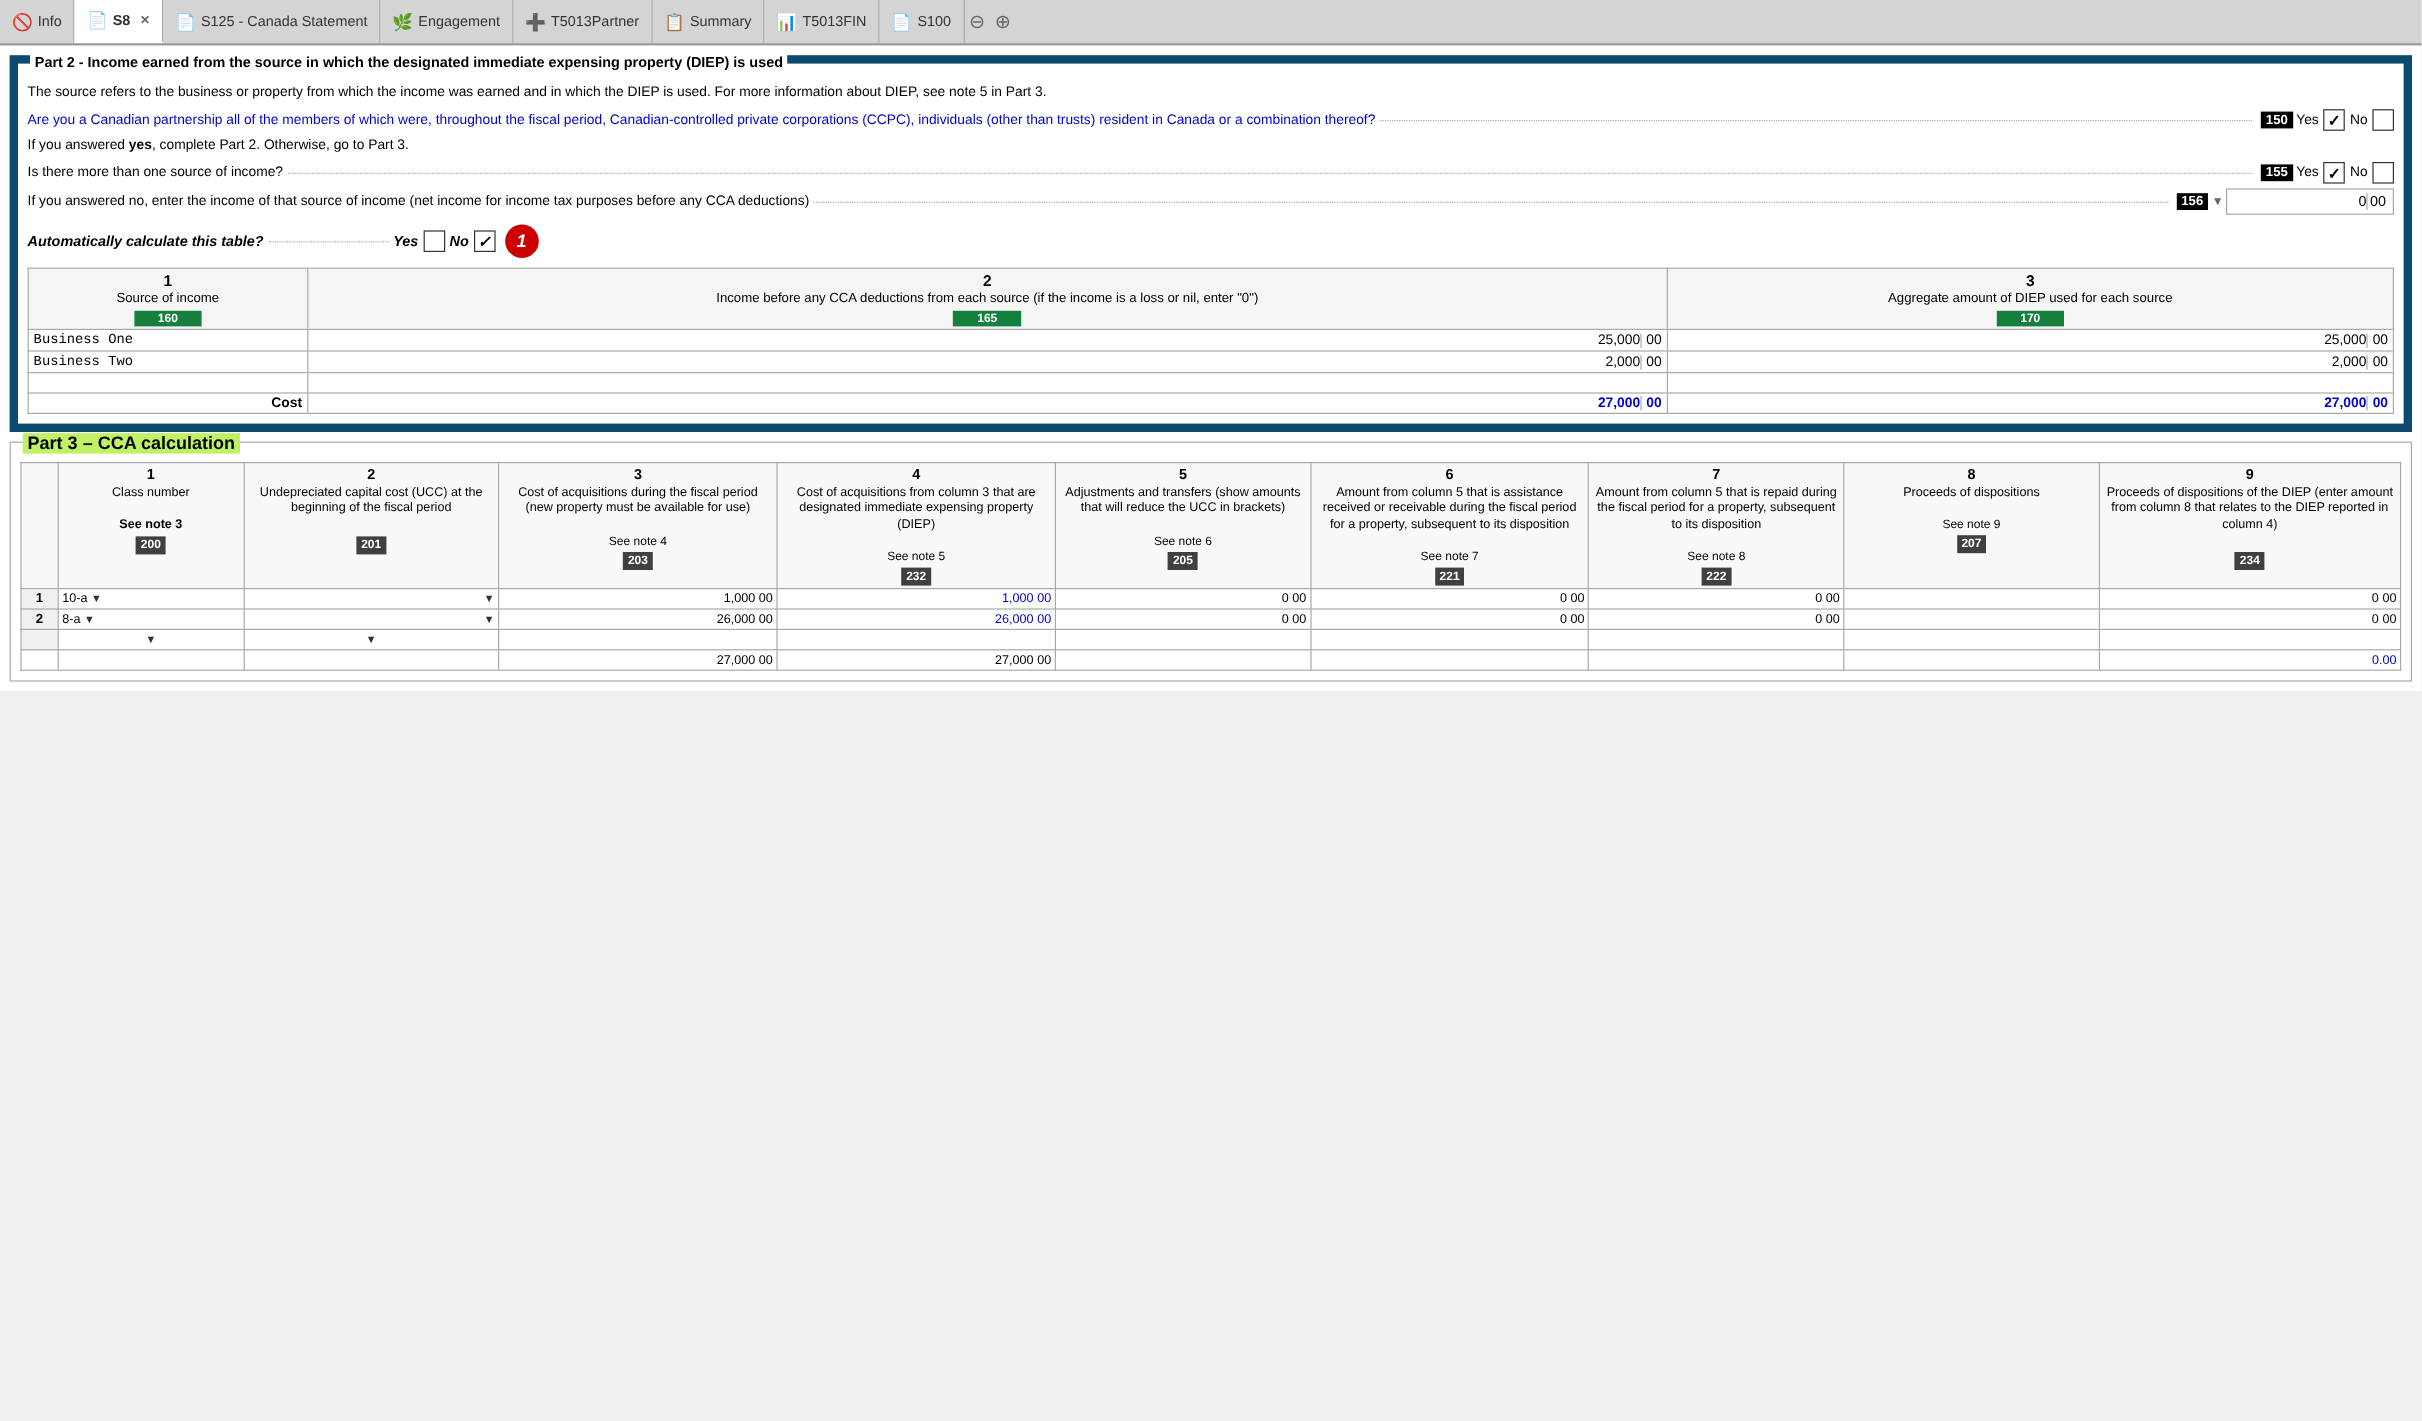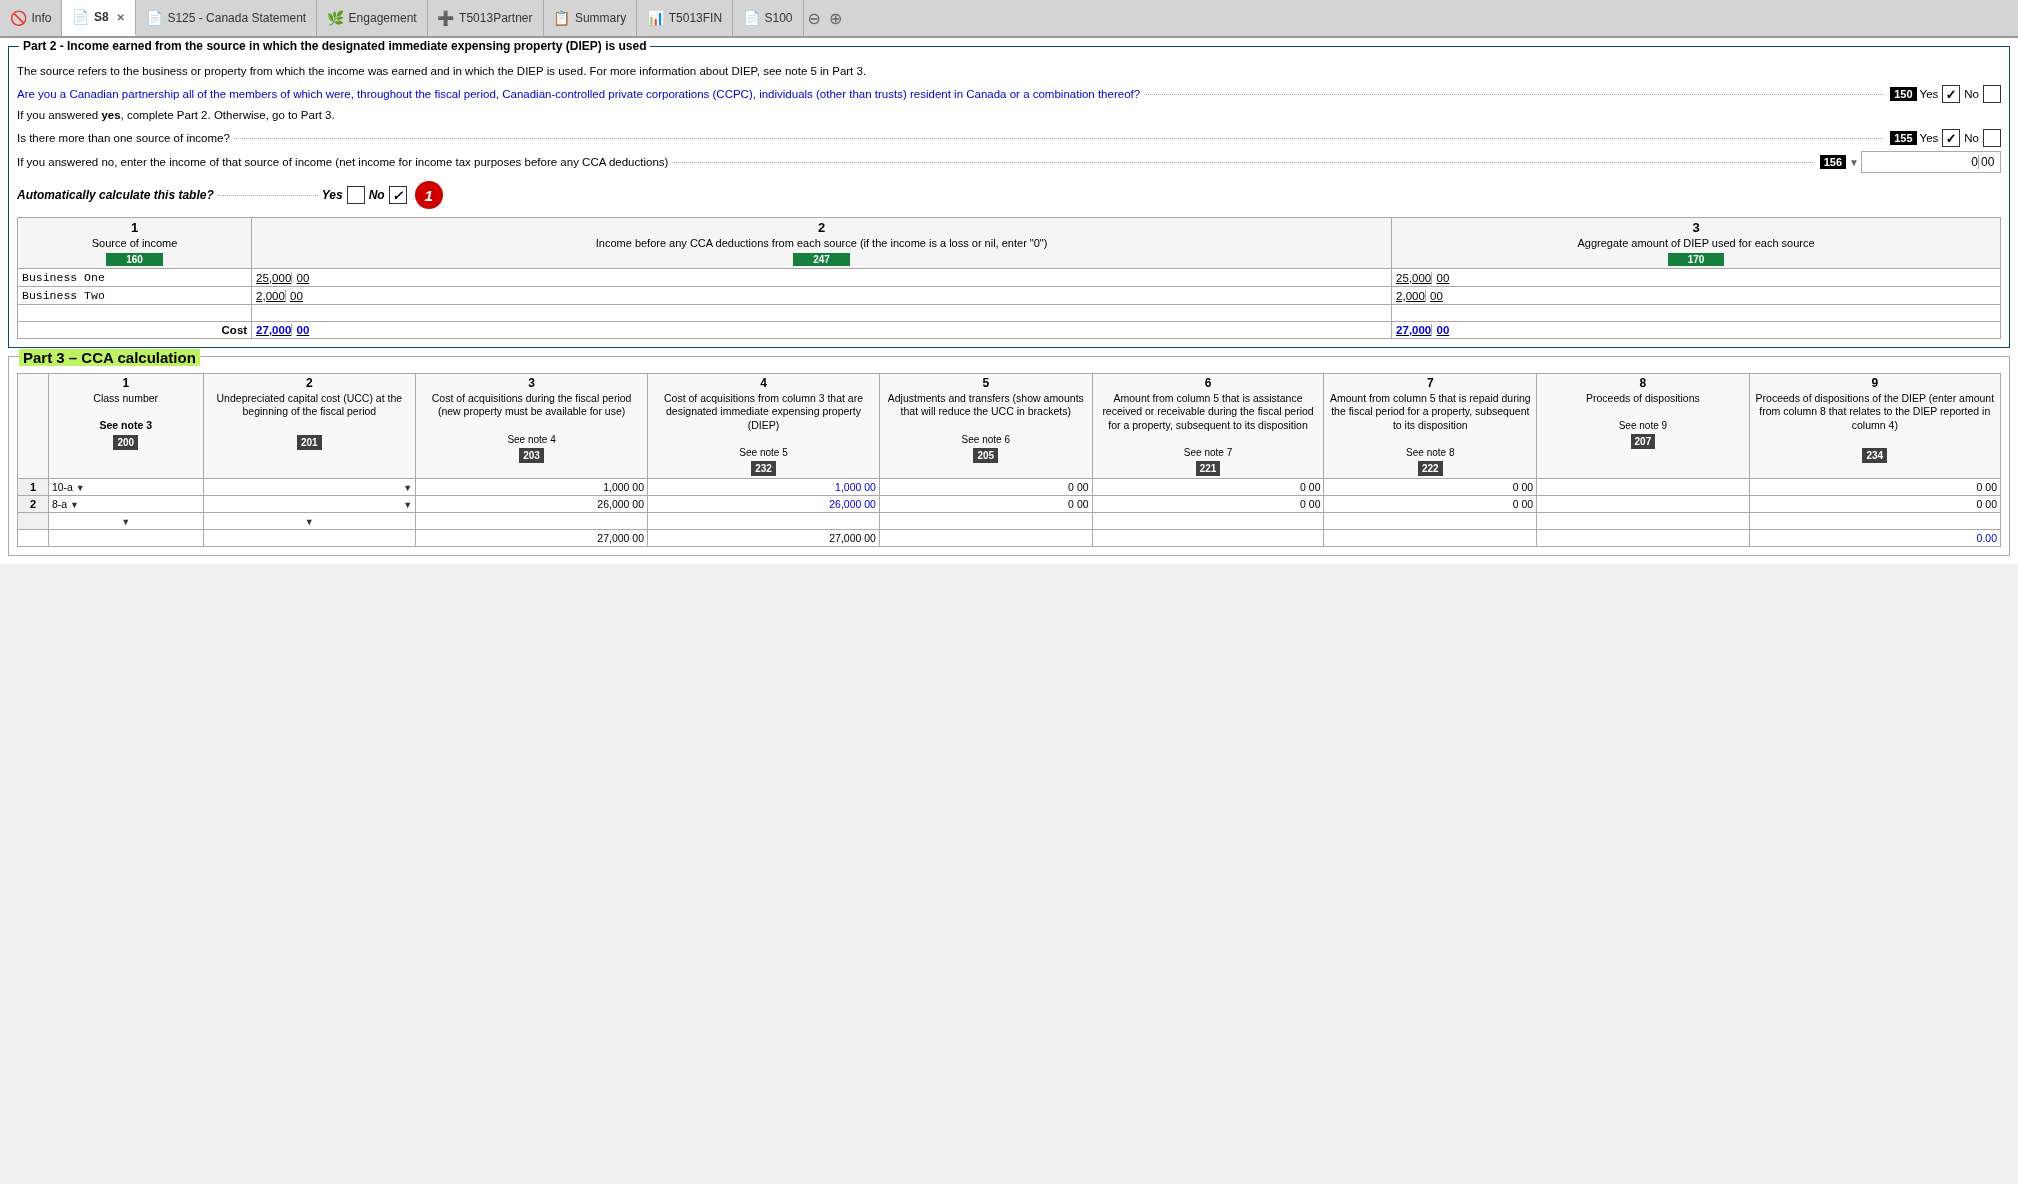--- a/index.html
+++ b/index.html
@@ -37,21 +37,21 @@
 
     
     .main-content {
       background: #fff;
       padding: 0;
       overflow: auto;
     }
 
     
     .part-section {
-      border: 1px solid #0c4a6e;
+      border: 7px solid #0c4a6e;
       margin: 8px;
       padding: 8px;
       position: relative;
     }
     .part-title {
       font-weight: bold;
       font-size: 12px;
       margin-bottom: 6px;
       background: #fff;
       padding: 0 4px;
@@ -161,23 +161,22 @@
       padding: 1px 20px;
       display: inline-block;
     }
     .data-table td.left-align { text-align: left; font-family: Liberation Mono, monospace; }
     .data-table td.right-align { text-align: right; }
     .data-table .blue-val { color: #0000cc; }
     .data-table .total-row td { font-weight: bold; }
     .data-table .editable-cell {
       display: flex;
       align-items: center;
-      justify-content: flex-start;
+      justify-content: flex-end;
       gap: 0;
-      text-decoration: underline;
     }
     .cell-cents { border-left: 1px solid #aaa; padding-left: 2px; min-width: 18px; }
 
     
     .part3-section {
       border: 1px solid #aaa;
       margin: 8px;
       padding: 8px;
       position: relative;
     }
@@ -347,21 +346,21 @@
         <thead>
           <tr>
             <th>
               <div class="col-header-num">1</div>
               <div>Source of income</div>
               <div style="margin-top:4px;"><span class="field-badge">160</span></div>
             </th>
             <th>
               <div class="col-header-num">2</div>
               <div>Income before any CCA deductions from each source (if the income is a loss or nil, enter "0")</div>
-              <div style="margin-top:4px;"><span class="field-badge">247</span></div>
+              <div style="margin-top:4px;"><span class="field-badge">165</span></div>
             </th>
             <th>
               <div class="col-header-num">3</div>
               <div>Aggregate amount of DIEP used for each source</div>
               <div style="margin-top:4px;"><span class="field-badge">170</span></div>
             </th>
           </tr>
         </thead>
         <tbody>
 

